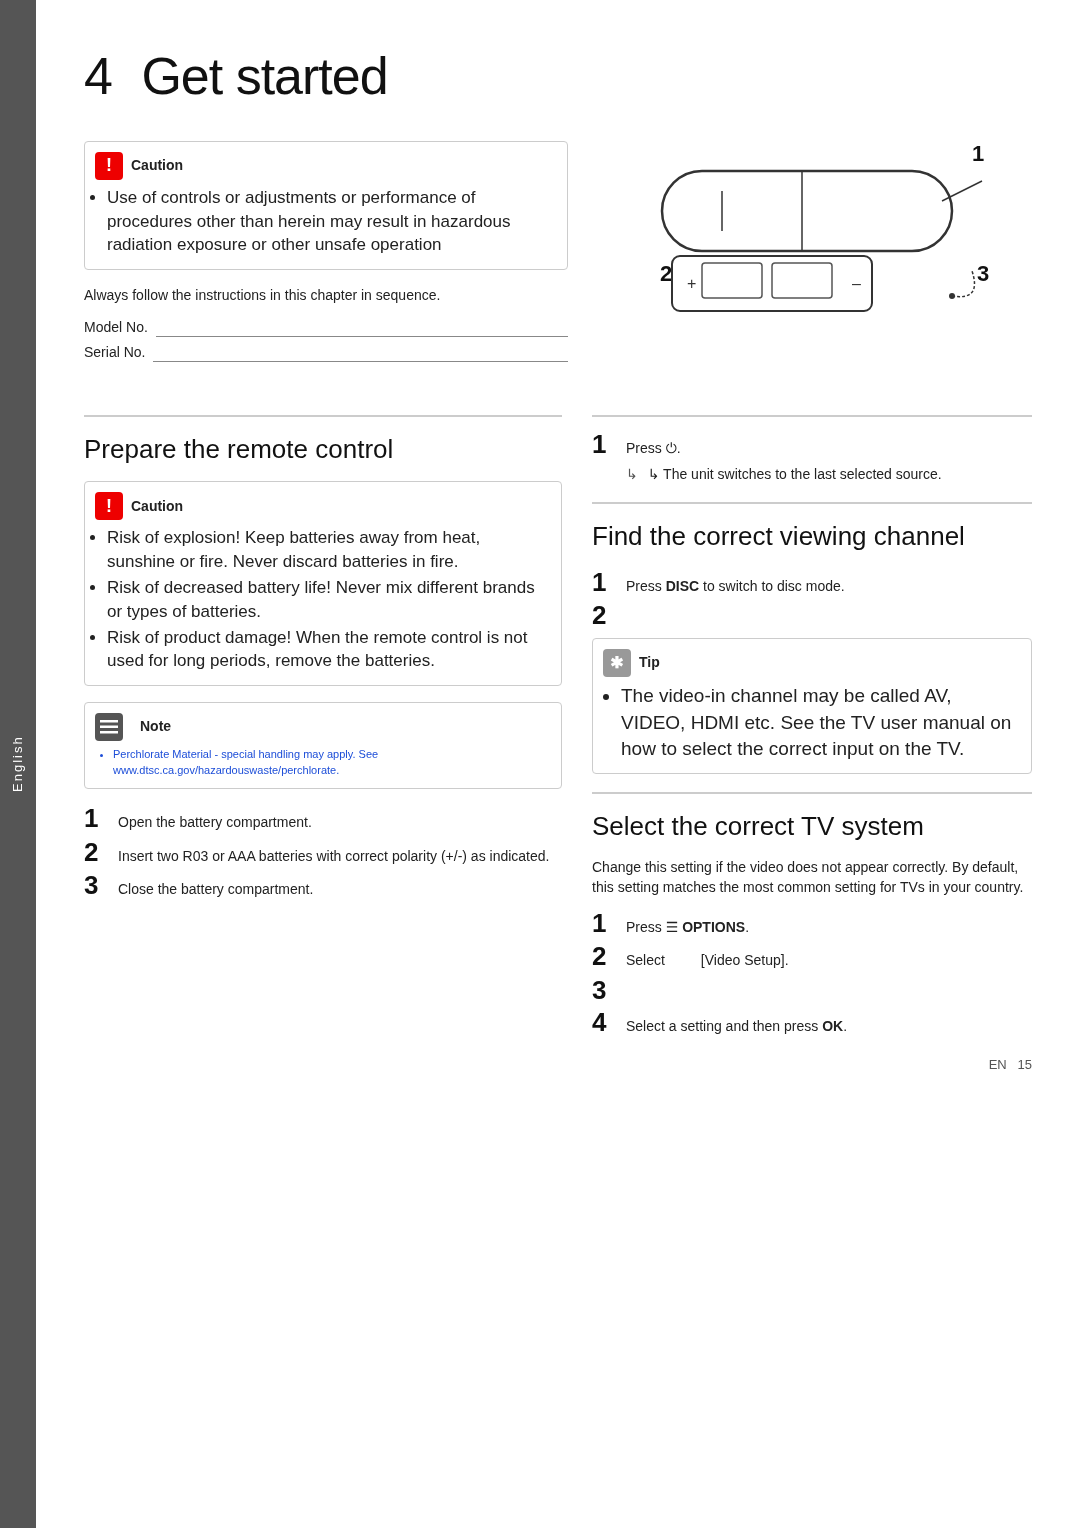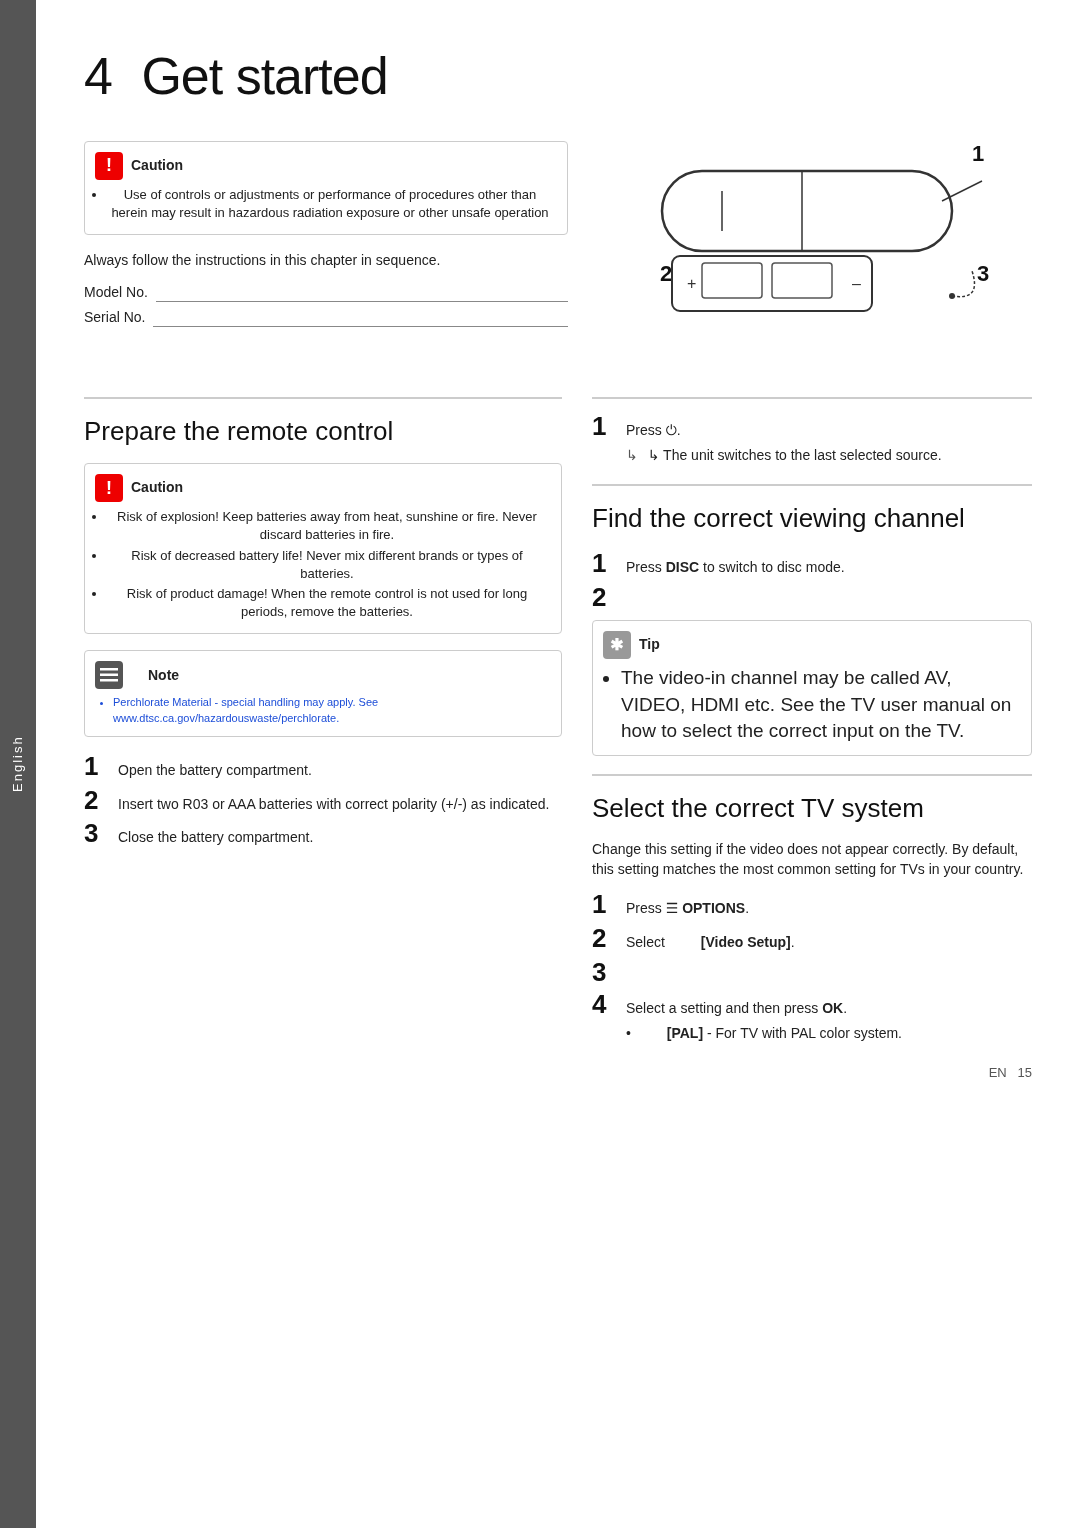--- a/index.html
+++ b/index.html
@@ -91,39 +91,38 @@
       justify-content: center;
       flex-shrink: 0;
     }
     .caution-title {
       font-weight: bold;
       font-size: 14px;
     }
     .caution-body ul {
       list-style: disc;
       margin-left: 12px;
-      font-size: 13px;
+      font-size: 17px;
       color: #222;
-      text-align: center;
     }
     .caution-body ul li {
       margin-bottom: 2px;
     }
     .note-box {
       border: 1px solid #ccc;
       border-radius: 4px;
       padding: 10px 14px 10px 10px;
       margin-bottom: 16px;
       display: flex;
       flex-direction: column;
     }
     .note-header {
       display: flex;
       align-items: center;
-      gap: 25px;
+      gap: 17px;
       margin-bottom: 6px;
     }
     .note-icon {
       width: 28px;
       height: 28px;
       background: #555;
       color: #fff;
       font-size: 14px;
       border-radius: 4px;
       display: flex;
@@ -283,21 +282,21 @@
       color: #555;
       text-align: right;
       margin-top: auto;
       padding-top: 10px;
     }
     kbd {
       font-family: inherit;
       font-weight: bold;
     }
     .bracket-term {
-      font-weight: bold;
+      font-weight: normal;
       padding-left: 32px;
     }
   </style>
 </head>
 <body>
 
 <div class="page">
 
   <div class="sidebar">
     <span>English</span>
@@ -478,23 +477,20 @@
             <span class="step-num">2</span>
             <span class="step-text">Select <span class="bracket-term">[Video Setup]</span>.</span>
           </div>
           <div class="step-row">
             <span class="step-num">3</span>
           </div>
           <div class="step-row">
             <span class="step-num">4</span>
             <span class="step-text">Select a setting and then press <kbd>OK</kbd>.</span>
           </div>
-          <div class="step-sub">
-            <span>• <span class="bracket-term">[PAL]</span> - For TV with PAL color system.</span>
-          </div>
         </div>
 
         <div class="bottom-right">
           <span>EN</span>&nbsp;&nbsp;
           <span>15</span>
         </div>
 
       </div>
     </div>
 

